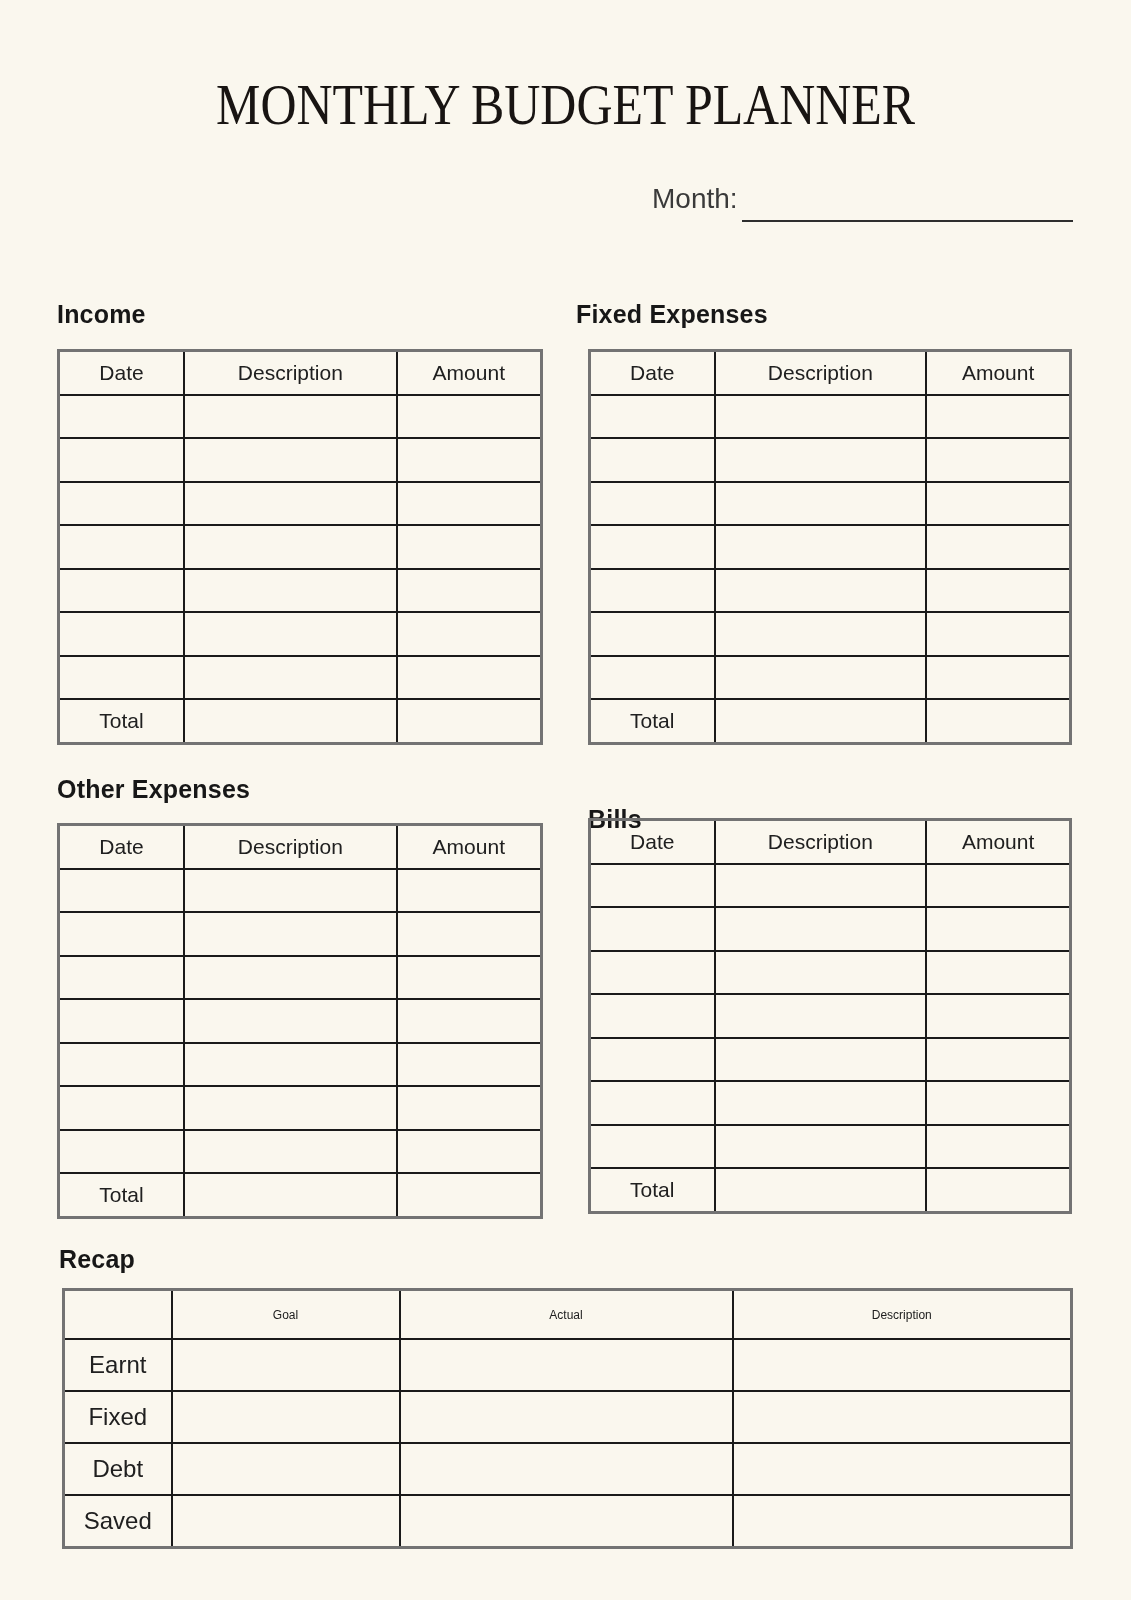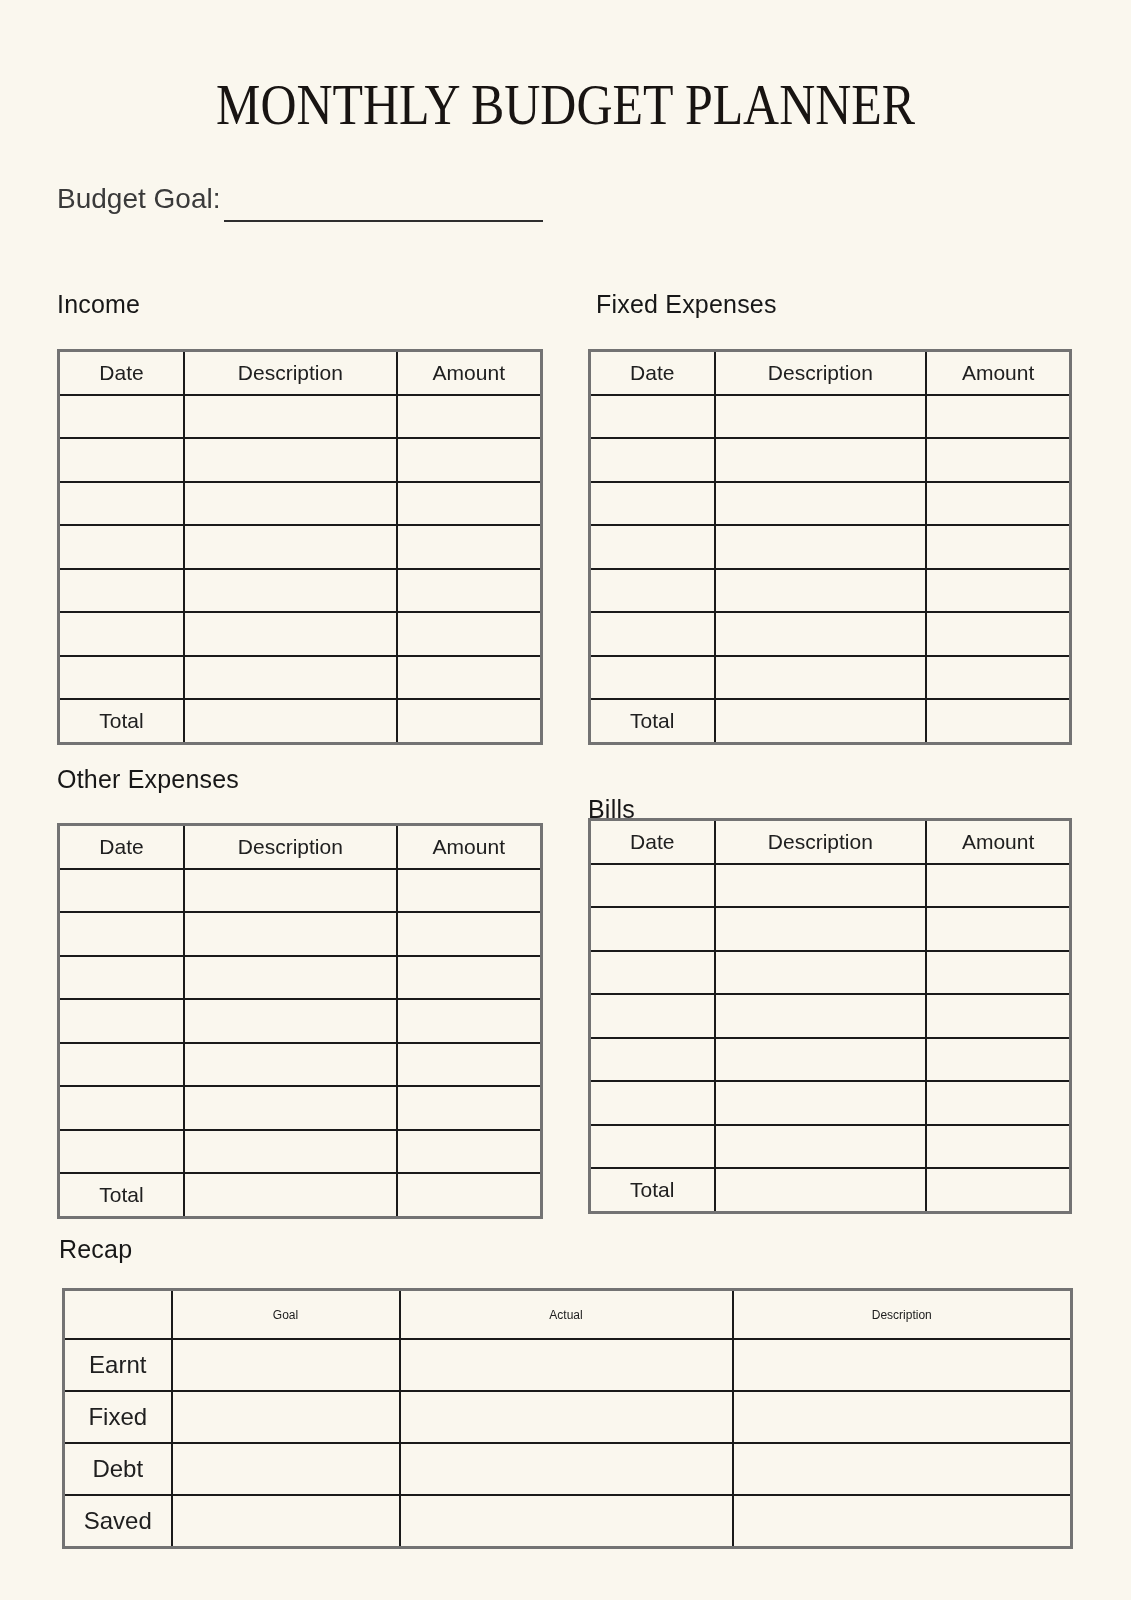--- a/index.html
+++ b/index.html
@@ -37,26 +37,27 @@
     font-size:28px; line-height:30px; color:#3a3a3a;
     white-space:nowrap; flex:0 0 auto;
   }
   .field-line {
     flex:1 1 auto; height:36px; margin-left:4px;
     border-bottom:2px solid #2e2e2e;
   }
   
   .section-heading {
     position:absolute;
-    font-size:25px; line-height:30px; font-weight:400;
+    font-size:25px; line-height:30px; font-weight:700;
     color:#171717; letter-spacing:0.2px;
     white-space:nowrap;
+    margin-top:10px;
   }
   .h-income { left:57px;  top:289px; }
-  .h-fixed  { left:596px; top:289px;text-align:right; }
+  .h-fixed  { left:576px; top:289px;text-align:right; }
   .h-other  { left:57px;  top:764px; }
   .h-bills  { left:588px; top:794px; }
   .h-recap  { left:59px;  top:1234px; }
   
   table {
     position:absolute;
     border-collapse:collapse;
     table-layout:fixed;
     border:3px solid #737373;
     margin-top:6px;
@@ -87,25 +88,25 @@
   #recap-table .col-actual{ width:333px; }
   #recap-table .col-diff  { width:339px; }
 </style>
 </head>
 <body>
 
 <div class="page">
 
   <div class="page-title">MONTHLY BUDGET PLANNER</div>
 
-  <div class="field field-goal">
-    <span class="field-label">Budget Goal:</span>
+
+  <div class="field field-month">
+    <span class="field-label">Month:</span>
     <span class="field-line"></span>
   </div>
-
 
   <div class="section-heading h-income">Income</div>
   <table id="income-table" class="ledger">
     <colgroup>
         <col class="col-date">
         <col class="col-desc">
         <col class="col-amount">
       </colgroup>
     <thead>
       <tr>

